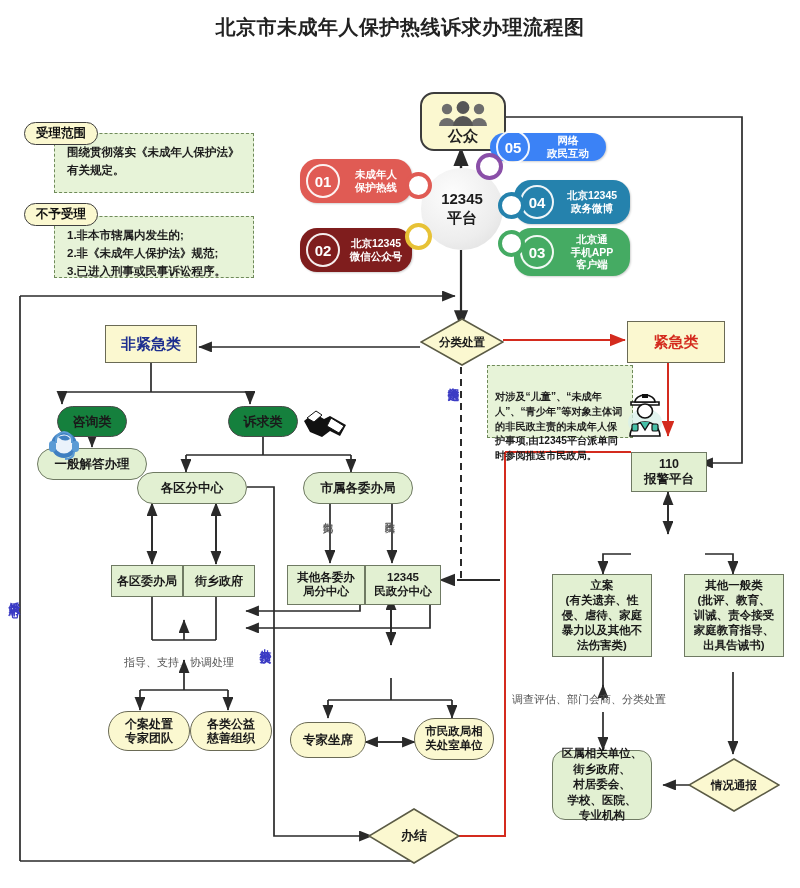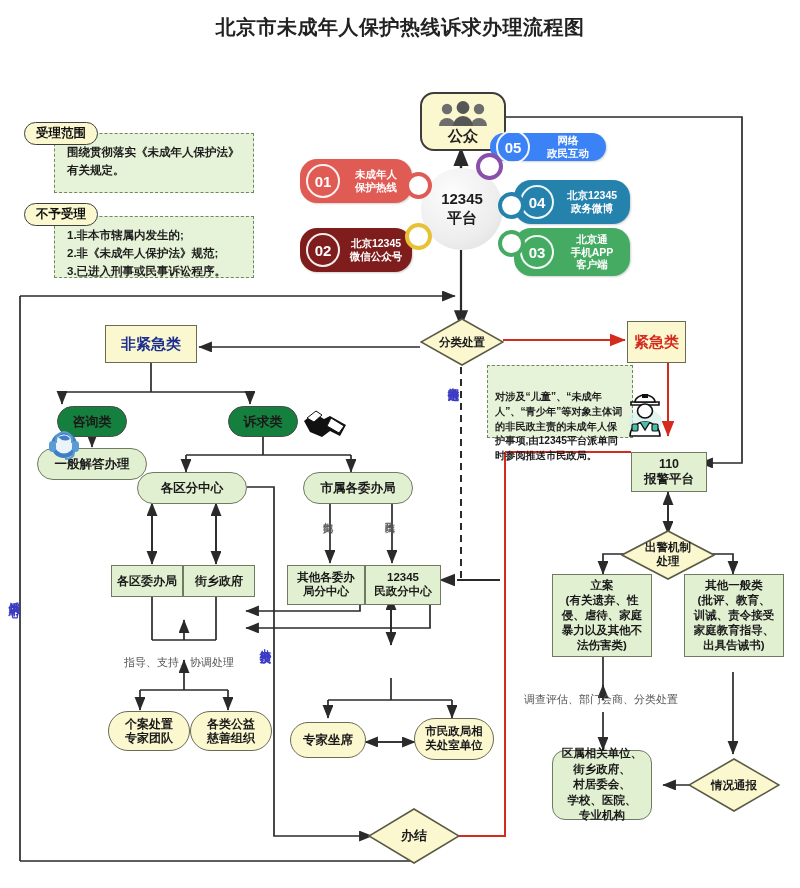--- a/index.html
+++ b/index.html
@@ -223,21 +223,21 @@
 
   <div style="position:absolute;left:420px;top:318px;width:84px;height:48px;">
     <svg width="84" height="48" viewBox="0 0 84 48">
       <polygon points="42,1 83,24 42,47 1,24" fill="#fbf8d0" stroke="#5b5b45" stroke-width="1.6"></polygon>
     </svg>
     <div style="position:absolute;left:0;top:0;width:84px;height:48px;display:flex;align-items:center;
                 justify-content:center;font-size:11.5px;font-weight:bold;color:#1a1a1a;">分类处置</div>
   </div>
 
   <div class="node cream" style="left:105px;top:325px;width:92px;height:38px;font-size:15px;color:#1d2e8f;">非紧急类</div>
-  <div class="node cream" style="left:627px;top:321px;width:59px;height:42px;font-size:15px;color:#d42b1e;">紧急类</div>
+  <div class="node cream" style="left:627px;top:321px;width:98px;height:42px;font-size:15px;color:#d42b1e;">紧急类</div>
 
   <div class="node greyround" style="left:57px;top:406px;width:70px;height:31px;font-size:13px;">咨询类</div>
   <div class="node greyround" style="left:228px;top:406px;width:70px;height:31px;font-size:13px;">诉求类</div>
 
   <div class="node green rnd-lg" style="left:37px;top:448px;width:110px;height:32px;font-size:12.5px;">一般解答办理</div>
   <div class="node green rnd-lg" style="left:137px;top:472px;width:110px;height:32px;font-size:12.5px;">各区分中心</div>
   <div class="node green rnd-lg" style="left:303px;top:472px;width:110px;height:32px;font-size:12.5px;">市属各委办局</div>
 
   <div class="node green" style="left:111px;top:565px;width:72px;height:32px;font-size:12px;">各区委办局</div>
   <div class="node green" style="left:183px;top:565px;width:72px;height:32px;font-size:12px;">街乡政府</div>
@@ -252,28 +252,20 @@
   <div class="node cream rnd-lg" style="left:190px;top:711px;width:82px;height:40px;font-size:12px;white-space:pre-line;">各类公益
 慈善组织</div>
 
   <div class="node cream rnd-lg" style="left:290px;top:722px;width:76px;height:36px;font-size:12.5px;">专家坐席</div>
   <div class="node cream rnd-lg" style="left:414px;top:718px;width:80px;height:42px;font-size:11.5px;white-space:pre-line;">市民政局相
 关处室单位</div>
 
   <div class="node green" style="left:631px;top:452px;width:76px;height:40px;font-size:12.5px;white-space:pre-line;">110
 报警平台</div>
 
-  <div style="position:absolute;left:621px;top:530px;width:94px;height:50px;">
-    <svg width="94" height="50" viewBox="0 0 94 50">
-      <polygon points="47,1 93,25 47,49 1,25" fill="#fbf8d0" stroke="#5b5b45" stroke-width="1.6"></polygon>
-    </svg>
-    <div style="position:absolute;left:0;top:0;width:94px;height:50px;display:flex;align-items:center;
-                justify-content:center;font-size:11.5px;font-weight:bold;color:#1a1a1a;white-space:pre-line;text-align:center;line-height:1.2;">出警机制
-处理</div>
-  </div>
 
   <div class="node green" style="left:552px;top:574px;width:100px;height:83px;font-size:11.5px;white-space:pre-line;line-height:1.32;">立案
 (有关遗弃、性
 侵、虐待、家庭
 暴力以及其他不
 法伤害类)</div>
   <div class="node green" style="left:684px;top:574px;width:100px;height:83px;font-size:11.5px;white-space:pre-line;line-height:1.32;">其他一般类
 (批评、教育、
 训诫、责令接受
 家庭教育指导、
@@ -300,21 +292,21 @@
     <div style="position:absolute;left:0;top:0;width:92px;height:56px;display:flex;align-items:center;
                 justify-content:center;font-size:13px;font-weight:bold;color:#1a1a1a;">办结</div>
   </div>
 
   <div class="vtext" style="left:447px;top:378px;">参阅推送</div>
   <div class="vtext" style="left:8px;top:592px;">反馈市中心</div>
   <div class="vtext" style="left:259px;top:640px;">办结反馈</div>
   <div class="smalllbl" style="left:323px;top:514px;">其他类</div>
   <div class="smalllbl" style="left:385px;top:514px;">民政类</div>
   <div class="htext" style="left:124px;top:655px;">指导、支持、协调处理</div>
-  <div class="htext" style="left:524px;top:692px;">调查评估、部门会商、分类处置</div>
+  <div class="htext" style="left:512px;top:692px;">调查评估、部门会商、分类处置</div>
 
   <div class="icon" style="left:44px;top:428px;">
     <svg width="40" height="38" viewBox="0 0 40 38">
       <circle cx="20" cy="17" r="13" fill="#3f7fc1"></circle>
       <circle cx="20" cy="16" r="9.5" fill="#eaf2fb"></circle>
       <path d="M11,12 a9,9 0 0 1 18,0 v3 h-2 v-3 a7,7 0 0 0 -14,0 v3 h-2 z" fill="#5b9bd5"></path>
       <rect x="5" y="13" width="7" height="11" rx="3.4" fill="#5b9bd5"></rect>
       <rect x="28" y="13" width="7" height="11" rx="3.4" fill="#5b9bd5"></rect>
       <path d="M30,24 q0,7 -9,7" stroke="#5b9bd5" stroke-width="2" fill="none"></path>
       <path d="M14,9 q6,6 12,2 q-3,-6 -12,-2z" fill="#3f7fc1"></path>

